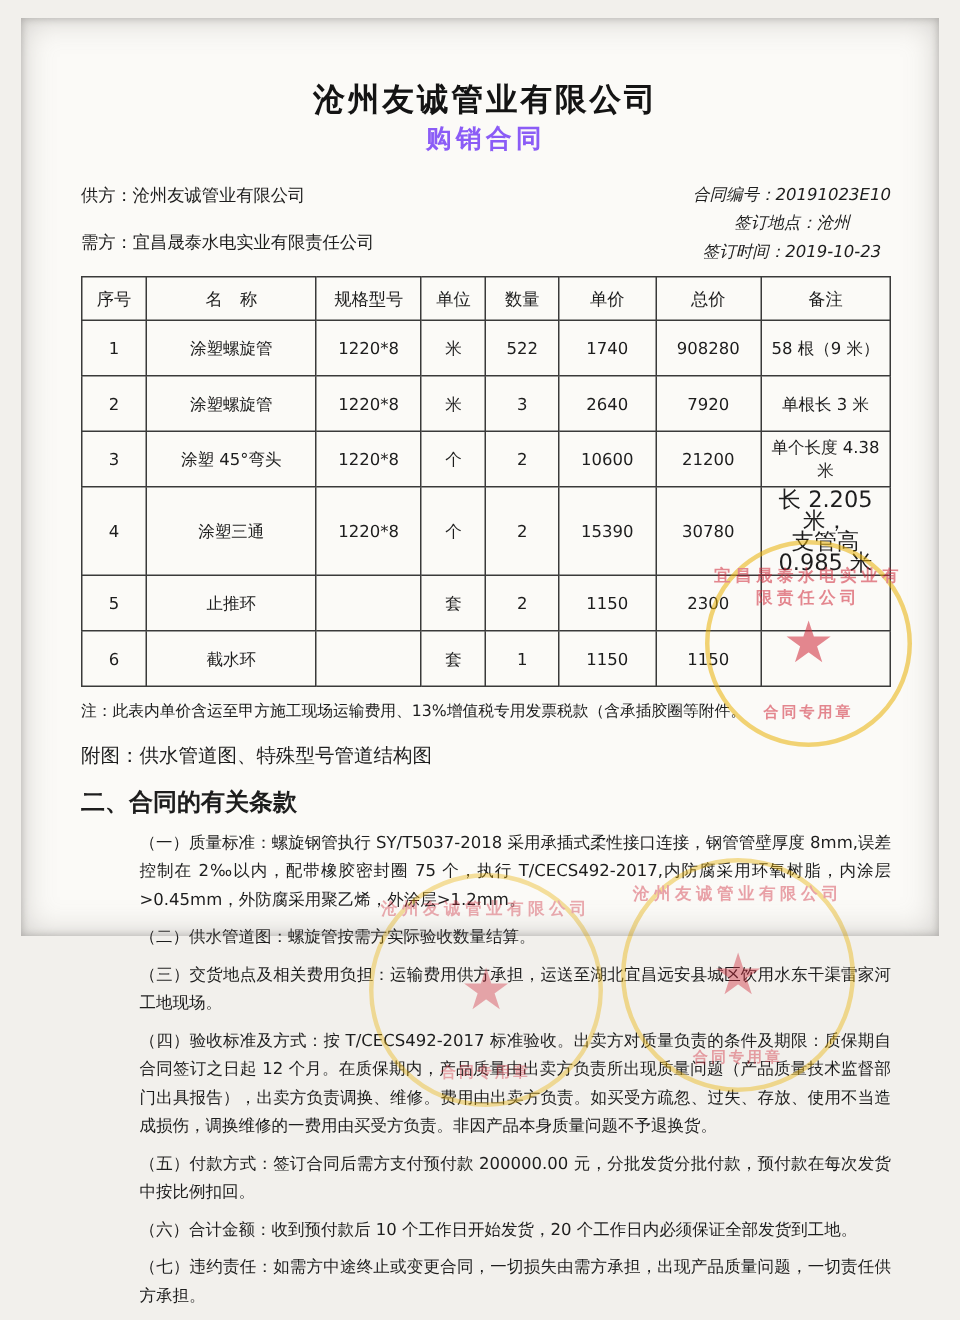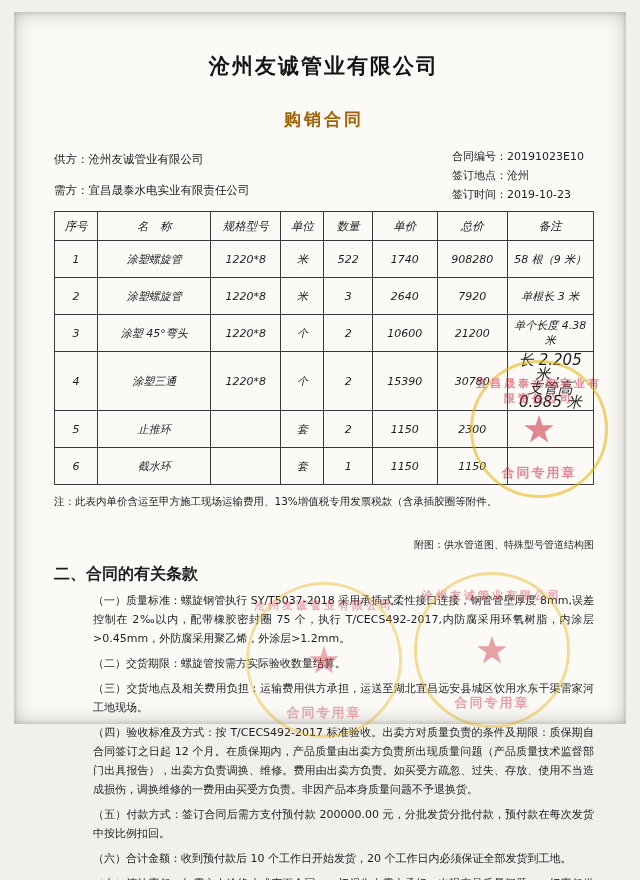--- a/index.html
+++ b/index.html
@@ -18,21 +18,21 @@
     width: 640px;
     height: 880px;
     background: #f2f0ec;
     box-sizing: border-box;
   }
   .paper {
     position: absolute;
     left: 14px;
     top: 12px;
     width: 612px;
-    height: 712px;
+    height: 612px;
     background: #fbfaf7;
     box-shadow: 0 0 6px rgba(0,0,0,0.25) inset;
   }
   .content {
     position: absolute;
     left: 40px;
     top: 40px;
     width: 540px;
     color: #1d1d1d;
   }
@@ -43,49 +43,49 @@
     font-weight: bold;
     letter-spacing: 2px;
     color: #141414;
   }
   .title-sub {
     text-align: center;
     font-family: "DejaVu Serif", "Liberation Serif", serif;
     font-size: 17px;
     font-weight: bold;
     letter-spacing: 3px;
-    margin-top: 28px;
-    color: #a16207;
+    margin-top: 1px;
+    color: #8b5cf6;
   }
   .parties {
     margin-top: 18px;
     position: relative;
     font-size: 11.5px;
     line-height: 20px;
   }
-  .party-line { margin-bottom: 11px; }
+  .party-line { margin-bottom: 11px; font-family: Liberation Mono, monospace; }
   .meta {
     position: absolute;
-    right: 10px;
+    right: 0;
     top: -2px;
     font-size: 11px;
     line-height: 19px;
-    text-align: left;
+    text-align: center;
+    font-style: italic;
   }
   .section-head {
     font-size: 12px;
     font-weight: bold;
     margin-top: 10px;
     margin-bottom: 5px;
   }
   table.contract {
     width: 100%;
     border-collapse: collapse;
     font-size: 11px;
-    font-style: italic;
   }
   table.contract th, table.contract td {
     border: 1px solid #3a3a3a;
     text-align: center;
     height: 34px;
     padding: 1px 2px;
     font-weight: normal;
   }
   table.contract th {
     font-weight: normal;
@@ -100,23 +100,22 @@
   .col-price { width: 12%; }
   .col-total { width: 13%; }
   .col-remark { width: 16%; }
   .two-line { line-height: 14px; font-size: 15px; }
   .note {
     font-size: 10.5px;
     margin-top: 8px;
     line-height: 17px;
   }
   .attach {
-    font-size: 10px;
-    margin-top: 28px;
-    text-align: right;
+    font-size: 13px;
+    margin-top: 12px;
   }
   .clause-head {
     font-size: 16px;
     font-weight: bold;
     margin-top: 12px;
     margin-bottom: 6px;
   }
   .clause {
     font-size: 11px;
     line-height: 19px;
@@ -164,21 +163,21 @@
     font-size: 34px;
     line-height: 1;
   }
   .stamp-arc-top, .stamp-arc-bottom {
     position: absolute;
     left: 0; right: 0;
     text-align: center;
     letter-spacing: 3px;
   }
   .stamp-arc-top { top: 13px; }
-  .stamp-arc-bottom { bottom: 13px; font-size: 13px; letter-spacing: 2px; }
+  .stamp-arc-bottom { bottom: 13px; font-size: 10px; letter-spacing: 2px; }
   .edge-shadow {
     position: absolute;
     left: 0; top: 0; right: 0; bottom: 0;
     box-shadow: inset 0 0 22px rgba(120,115,110,0.35);
     pointer-events: none;
   }
 </style>
 </head>
 <body>
 
@@ -286,21 +285,21 @@
 
       <div class="note">注：此表内单价含运至甲方施工现场运输费用、13%增值税专用发票税款（含承插胶圈等附件。</div>
       <div class="attach">附图：供水管道图、特殊型号管道结构图</div>
 
       <div class="clause-head">二、合同的有关条款</div>
 
       <div class="clause">
         <span>（一）质量标准：</span><span>螺旋钢管执行 SY/T5037-2018 采用承插式柔性接口连接，钢管管壁厚度 8mm,误差控制在 2‰以内，配带橡胶密封圈 75 个，执行 T/CECS492-2017,内防腐采用环氧树脂，内涂层&gt;0.45mm，外防腐采用聚乙烯，外涂层&gt;1.2mm。</span>
       </div>
       <div class="clause">
-        <span>（二）交货期限：</span><span>螺旋管按需方实际验收数量结算。</span>
+        <span>（二）供水管道图：</span><span>螺旋管按需方实际验收数量结算。</span>
       </div>
       <div class="clause">
         <span>（三）交货地点及相关费用负担：</span><span>运输费用供方承担，运送至湖北宜昌远安县城区饮用水东干渠雷家河工地现场。</span>
       </div>
       <div class="clause">
         <span>（四）验收标准及方式：</span><span>按 T/CECS492-2017 标准验收。出卖方对质量负责的条件及期限：质保期自合同签订之日起 12 个月。在质保期内，产品质量由出卖方负责所出现质量问题（产品质量技术监督部门出具报告），出卖方负责调换、维修。费用由出卖方负责。如买受方疏忽、过失、存放、使用不当造成损伤，调换维修的一费用由买受方负责。非因产品本身质量问题不予退换货。</span>
       </div>
       <div class="clause">
         <span>（五）付款方式：</span><span>签订合同后需方支付预付款 200000.00 元，分批发货分批付款，预付款在每次发货中按比例扣回。</span>
       </div>

